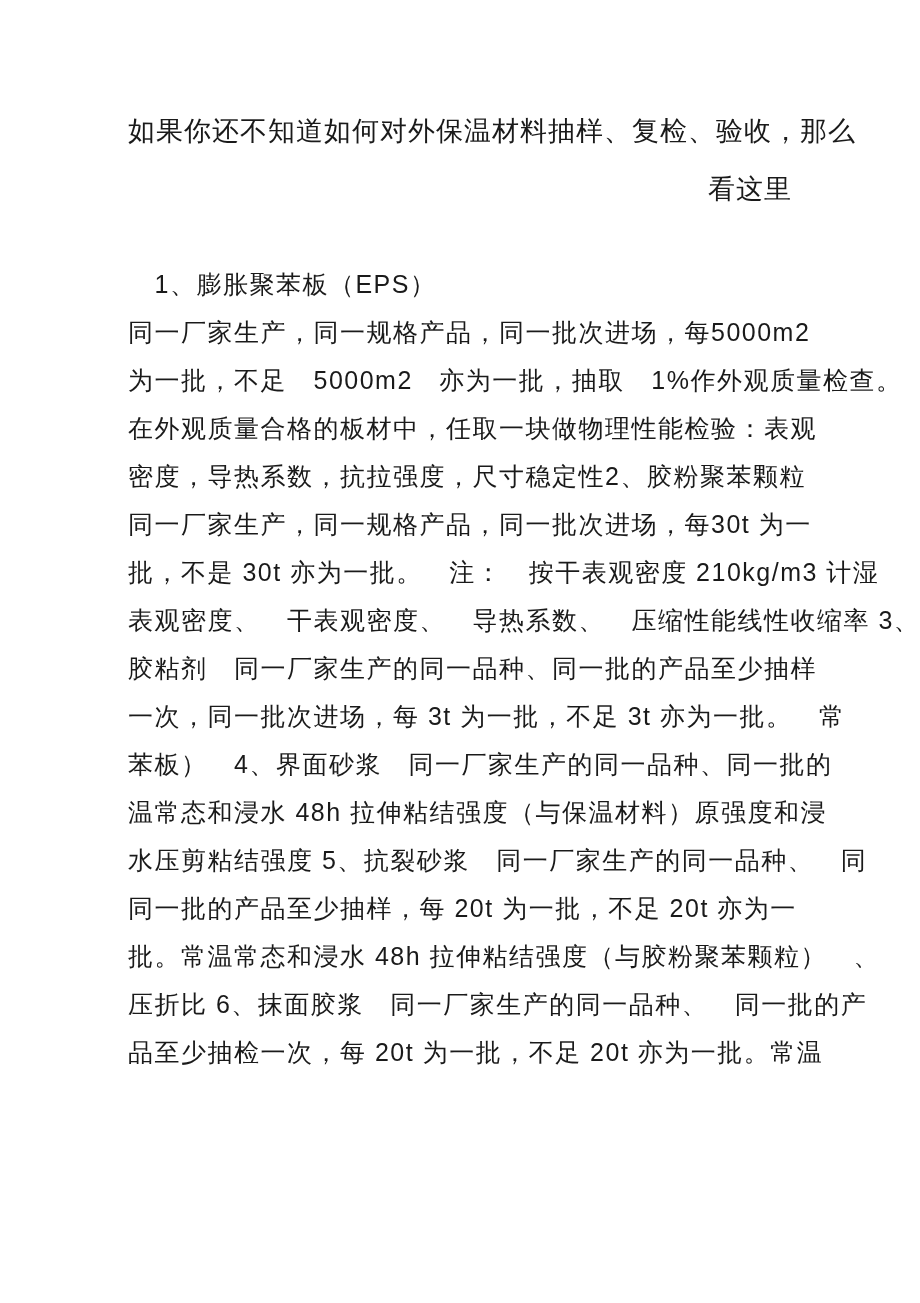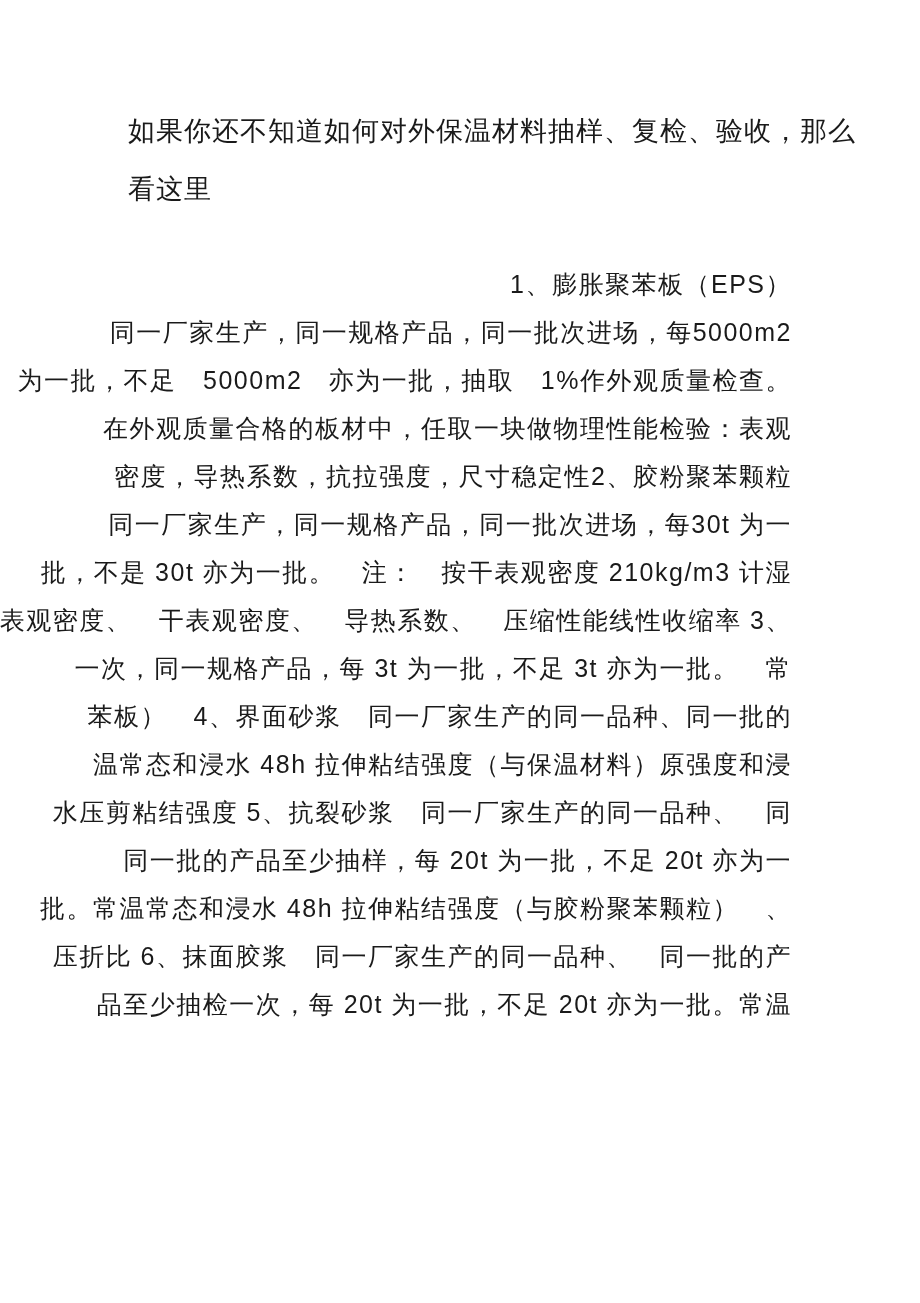--- a/index.html
+++ b/index.html
@@ -26,30 +26,30 @@
   .title-block {
     font-size: 27px;
     letter-spacing: 1px;
   }
   .title-line {
     height: 58px;
     line-height: 58px;
     white-space: pre;
   }
   .title-line.centered {
-    text-align: left;
+    text-align: right;
   }
   .body-block {
     margin-top: 42px;
     font-size: 25px;
     letter-spacing: 1.5px;
   }
   .line {
     display: flex;
-    justify-content: flex-end;
+    justify-content: flex-start;
     height: 48px;
     line-height: 48px;
     white-space: pre;
   }
   .seg { display: inline-block; }
 </style>
 </head>
 <body>
 
 <div class="page">
@@ -87,21 +87,25 @@
       </div>
       <div class="line">
         <span class="seg">批，不是 30t 亦为一批。　注：　按干表观密度 210kg/m3 计湿</span>
         <span class="seg"></span>
       </div>
       <div class="line">
         <span class="seg">表观密度、　干表观密度、　导热系数、　压缩性能线性收缩率 3、</span>
         <span class="seg"></span>
       </div>
       <div class="line">
-        <span class="seg">一次，同一规格产品，每 3t 为一批，不足 3t 亦为一批。　常</span>
+        <span class="seg">胶粘剂　同一厂家生产的同一品种、同一批的产品至少抽样</span>
+        <span class="seg"></span>
+      </div>
+      <div class="line">
+        <span class="seg">一次，同一批次进场，每 3t 为一批，不足 3t 亦为一批。　常</span>
         <span class="seg"></span>
       </div>
       <div class="line">
         <span class="seg">苯板）　4、界面砂浆　同一厂家生产的同一品种、同一批的</span>
         <span class="seg"></span>
       </div>
       <div class="line">
         <span class="seg">温常态和浸水 48h 拉伸粘结强度（与保温材料）原强度和浸</span>
         <span class="seg"></span>
       </div>

